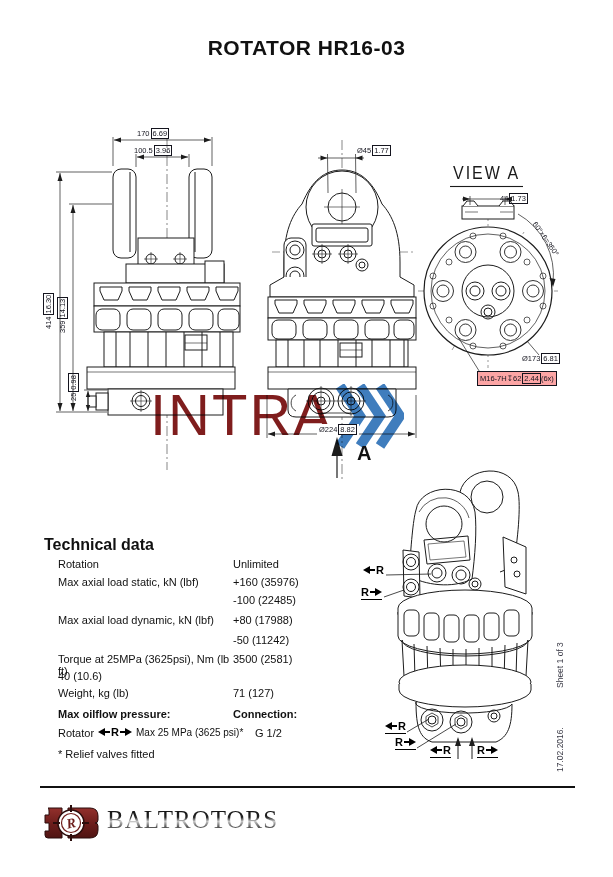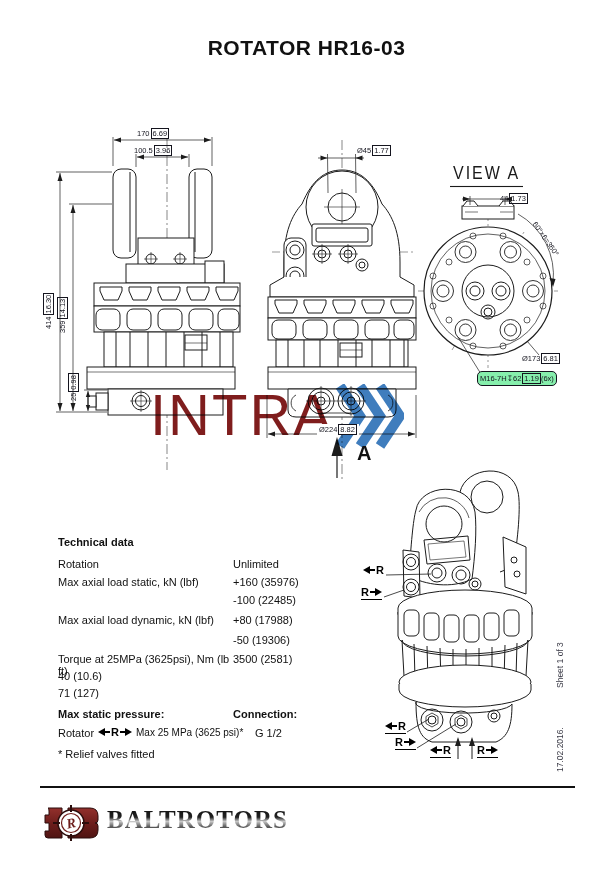--- a/index.html
+++ b/index.html
@@ -15,49 +15,49 @@
   .lab{position:absolute;z-index:3}
   
   #page-title{width:613px;top:36px;text-align:center;font-size:21px;font-weight:bold;letter-spacing:.5px}
   
   .dim{position:absolute;z-index:3;font-size:7.5px;color:#14141e;white-space:nowrap;
        display:flex;align-items:center;line-height:9px}
   .dim .box{border:1px solid #14141e;padding:0 1px;margin-left:1px;display:inline-block}
   .dim.vrot{transform-origin:0 100%;transform:rotate(-90deg)}
   .dim.diag{transform-origin:0 0;transform:rotate(55deg)}
   .dim.onwhite{background:#fff;padding:0 2px}
-  .dim.allbox{border:1px solid #14141e;border-radius:5px;background:#86efac;padding:1px 2px}
+  .dim.allbox{border:1px solid #14141e;border-radius:0;background:#fca5a5;padding:1px 2px}
   #view-a-title{font-size:16px;letter-spacing:2px;color:#1a1a1a;border-bottom:1.3px solid #1a1a1a;
        padding:0 3px 2px 3px;transform:scaleY(1.1)}
   #section-letter{font-size:20px;font-weight:bold;color:#111}
   
   .rlab{position:absolute;z-index:3;display:flex;align-items:center;gap:1px;
         font-size:11px;font-weight:bold;color:#000;border-bottom:1px solid #000;padding-bottom:1px}
   .rlab.nounder{border-bottom:none}
   .tri-l{display:block;width:0;height:0;border-top:4px solid transparent;border-bottom:4px solid transparent;border-right:7px solid #000}
   .tri-r{display:block;width:0;height:0;border-top:4px solid transparent;border-bottom:4px solid transparent;border-left:7px solid #000}
   .stem{display:block;width:5px;height:2px;background:#000}
   .aicon{display:flex;align-items:center}
   
-  #tech-heading{left:58px;top:536px;font-size:11px;font-weight:bold}
+  #tech-heading{left:44px;top:536px;font-size:16px;font-weight:bold}
   .trow{position:absolute;left:58px;width:370px;display:flex;font-size:11px}
   .trow .tl{width:175px}
   .trow .tv{width:173px}
   .trow.bold{font-weight:bold}
   #press-line{left:58px;top:726px;width:370px;display:flex;font-size:11px;align-items:flex-end}
   #press-line .tl{width:197px;display:flex;align-items:center;gap:4px}
   #press-line .small{font-size:10px}
   #footnote{left:58px;top:748px;font-size:11px}
   
   .vtext{position:absolute;z-index:3;font-size:8.5px;color:#3a3a46;white-space:nowrap;
          transform-origin:0 100%;transform:rotate(-90deg)}
   
   #footer-rule{left:40px;top:786px;width:535px;height:2px;background:#111}
   #brand-text{left:107px;top:806px;font-family:"Liberation Serif","DejaVu Serif",serif;
-      font-size:25px;font-weight:bold;letter-spacing:1px;
+      font-size:25px;font-weight:normal;letter-spacing:1px;
       background:linear-gradient(#0a0a0a 0%,#222 40%,#c8c8c8 55%,#555 75%,#777 100%);
       -webkit-background-clip:text;background-clip:text;color:#333;-webkit-text-fill-color:transparent}
   #footer-address{right:38px;top:799px;width:330px;text-align:right;font-size:10px;font-weight:bold;
       line-height:14.5px;color:#101010}
 </style>
 </head>
 <body>
 
 <svg class="art" width="613" height="877" viewBox="0 0 613 877" stroke="#1c1c1c" fill="none" stroke-width="1">
 
@@ -417,21 +417,21 @@
   </div>
 <div class="dim diag" style="left:538px;top:220px">
   <span>60°×6=360°</span>
   </div>
 <div class="dim" style="left:522px;top:353px">
   <span>Ø173</span>
     <span class="box">6.81</span>
   </div>
 <div class="dim allbox" style="left:477px;top:371px">
   <span>M16-7H↧62</span>
-    <span class="box">1.19</span>
+    <span class="box">2.44</span>
     <span>(6x)</span>
   </div>
 
 <div class="lab" id="view-a-title" style="left:450px;top:165px">VIEW A</div>
 <div class="lab" id="section-letter" style="left:357px;top:442px">A</div>
 
 <div class="rlab nounder" style="left:363px;top:564px">
   <span class="aicon">
       <i class="tri-l"></i>
       <i class="stem"></i>
@@ -487,35 +487,36 @@
 <div class="trow" style="top:594px">
   <span class="tl"></span>
     <span class="tv">-100 (22485)</span>
   </div>
 <div class="trow" style="top:614px">
   <span class="tl">Max axial load dynamic, kN (lbf)</span>
     <span class="tv">+80 (17988)</span>
   </div>
 <div class="trow" style="top:634px">
   <span class="tl"></span>
-    <span class="tv">-50 (19306)</span>
+    <span class="tv">-50 (11242)</span>
   </div>
 <div class="trow" style="top:653px">
   <span class="tl">Torque at 25MPa (3625psi), Nm (lb ft)</span>
     <span class="tv">3500 (2581)</span>
   </div>
 <div class="trow" style="top:670px">
     <span class="tv">40 (10.6)</span>
   </div>
 <div class="trow" style="top:687px">
+  <span class="tl">Weight, kg (lb)</span>
     <span class="tv">71 (127)</span>
   </div>
 
 <div class="trow bold" style="top:708px">
-  <span class="tl">Max static pressure:</span>
+  <span class="tl">Max oilflow pressure:</span>
     <span class="tv">Connection:</span>
   </div>
 
 <div class="lab" id="press-line">
   <span class="tl">
     <span>Rotator</span>
     <span class="rlab nounder" style="position:static">
       <span class="aicon">
           <i class="tri-l"></i>
           <i class="stem"></i>

